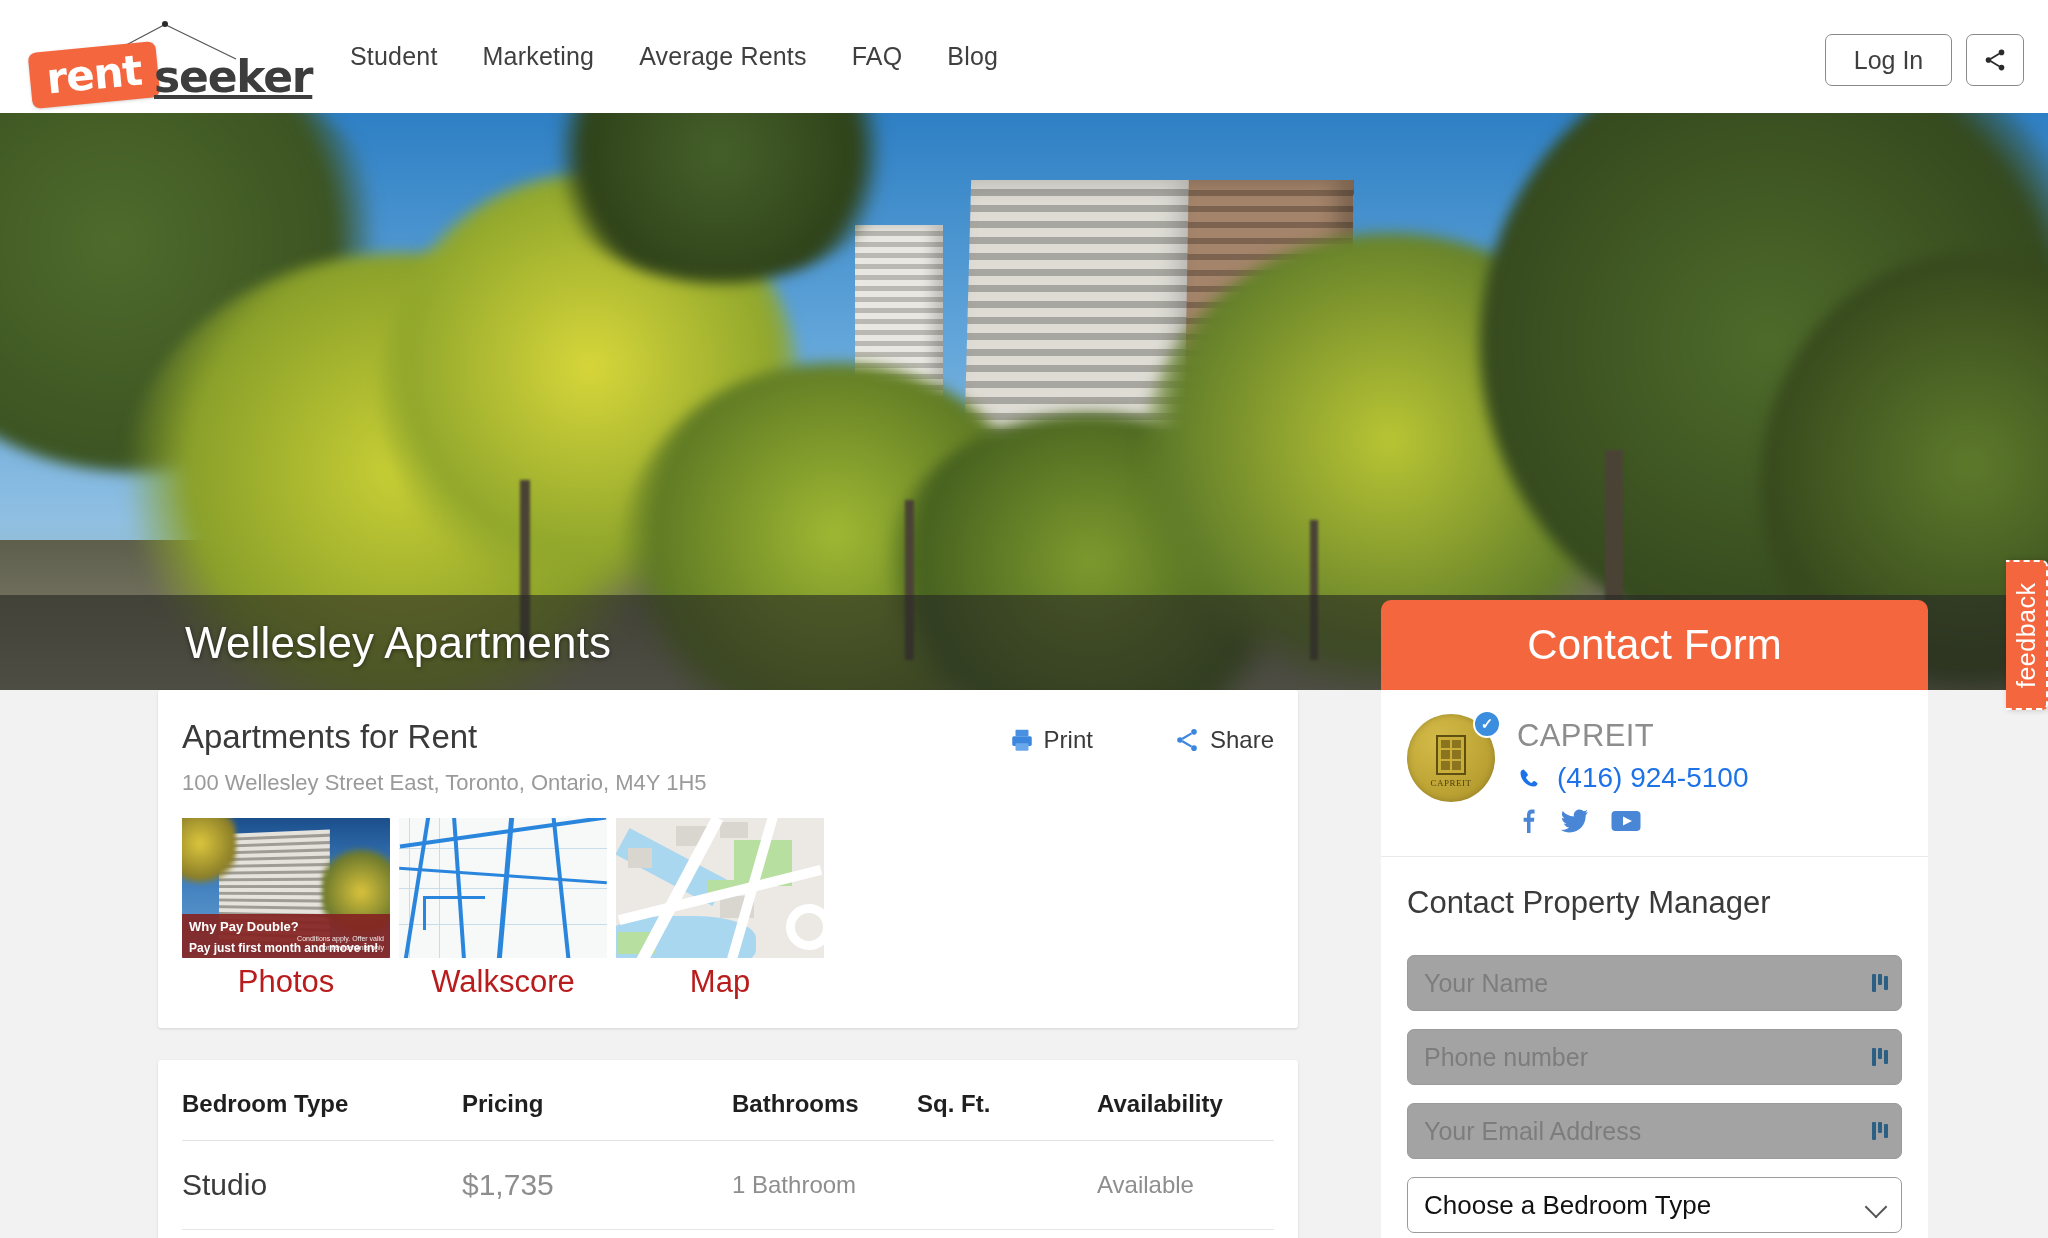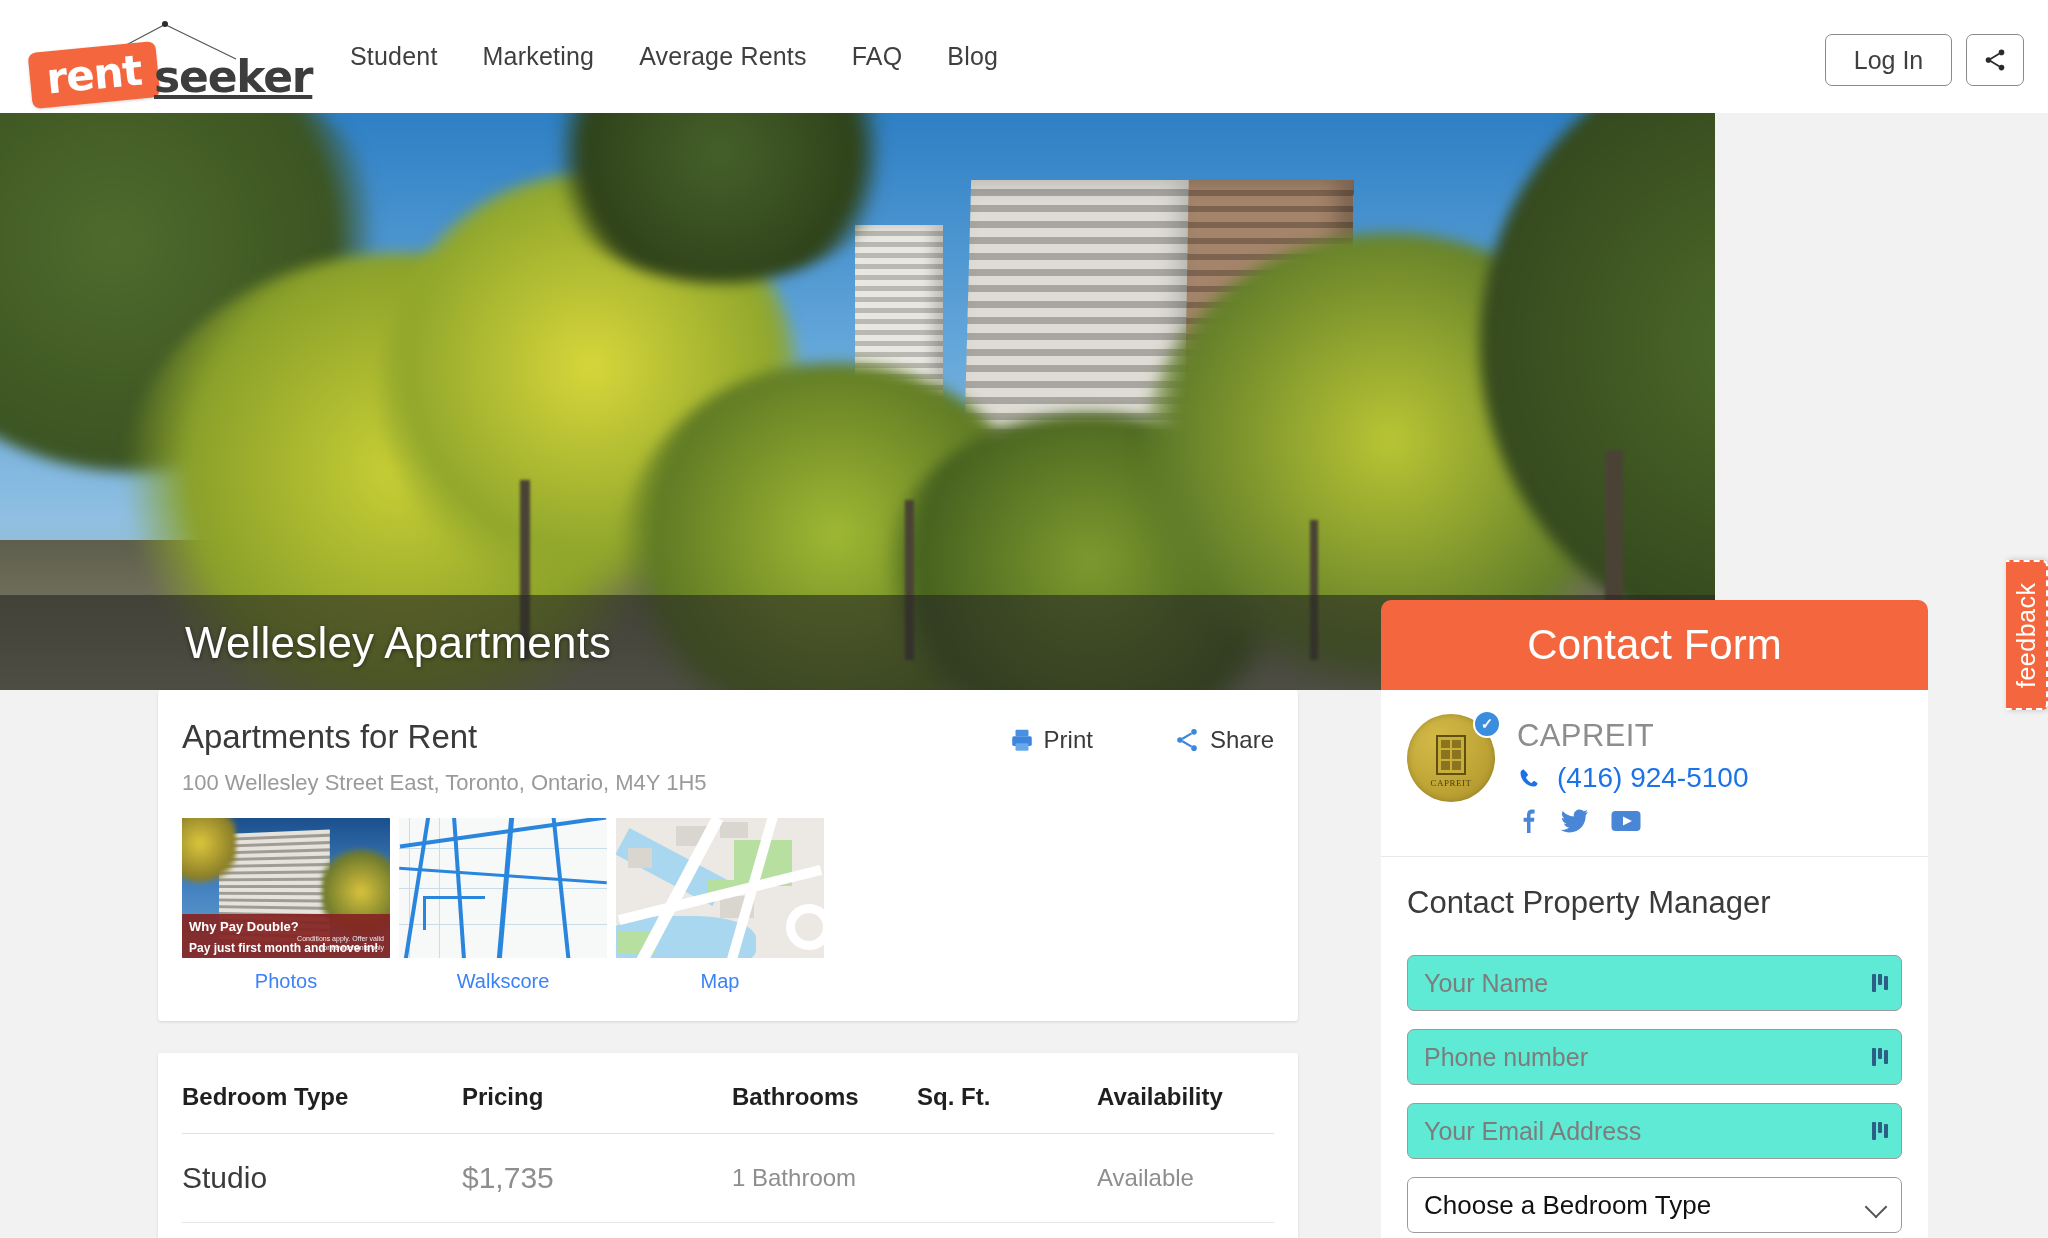--- a/index.html
+++ b/index.html
@@ -62,21 +62,21 @@
     width: 58px; height: 52px;
     border: 1px solid #8a8a8a; border-radius: 7px;
     background: #fff;
     display: flex; align-items: center; justify-content: center;
     cursor: pointer;
   }
 
   
   .hero {
     position: absolute; top: 113px; left: 0;
-    width: 1715px; height: 577px;
+    width: 2048px; height: 577px;
     overflow: hidden;
   }
   .hero-sky {
     position: absolute; inset: 0;
     background: linear-gradient(180deg,#2e7fc4 0%, #63a6da 40%, #8fbfe2 70%, #9ab5a2 100%);
   }
   
   .tower {
     position: absolute; bottom: 130px;
   }
@@ -147,22 +147,22 @@
   .action { display: flex; align-items: center; gap: 9px; cursor: pointer; }
   .action-label { font-size: 24px; color: #3a3a3a; }
 
   .thumbs { display: flex; gap: 9px; margin-top: 22px; }
   .thumb-wrap { width: 208px; cursor: pointer; }
   .thumb {
     width: 208px; height: 140px; overflow: hidden; position: relative;
     background: #dedede; border-radius: 1px;
   }
   .thumb-label {
-    text-align: center; font-size: 20px; color: #3b82f6;
-    margin-top: 12px;
+    text-align: center; font-size: 31px; color: #b91c1c;
+    margin-top: 6px;
   }
   
   .pt-sky { position: absolute; inset: 0; background: linear-gradient(180deg,#1b4f8c 0%, #3f7fc0 45%, #6ea3cf 100%); }
   .pt-building {
     position: absolute; left: 34px; top: 14px; width: 112px; height: 112px;
     background: repeating-linear-gradient(180deg,#e5e3dc 0px,#e5e3dc 4px,#9e9c95 4px,#9e9c95 7px);
     transform: perspective(200px) rotateY(-9deg);
   }
   .pt-tree-l { position: absolute; left: -6px; top: -6px; width: 60px; height: 78px; background: radial-gradient(circle at 40% 40%, #dcc63c 0%, #8a7d28 60%, transparent 72%); filter: blur(2px); }
   .pt-tree-r { position: absolute; right: -10px; bottom: 18px; width: 78px; height: 96px; background: radial-gradient(circle at 50% 50%, #d9c23c 0%, #6e7a2c 62%, transparent 74%); filter: blur(2px); }
@@ -247,21 +247,21 @@
   .agency-social { display: flex; align-items: center; gap: 22px; margin-top: 14px; }
   .soc { cursor: pointer; display: flex; align-items: center; }
 
   .contact-body { background: #fff; padding: 28px 26px 30px 26px; border-radius: 0 0 4px 4px; }
   .contact-subtitle { font-size: 31px; color: #3a3a3a; margin-bottom: 34px; }
   .field { position: relative; margin-bottom: 18px; }
   .field input {
     width: 100%; height: 56px;
     border: 1px solid #9b9b9b; border-radius: 7px;
     padding: 0 54px 0 16px; font-size: 25px; color: #3a3a3a;
-    background: #5eead4; font-family: "Liberation Sans", sans-serif;
+    background: #a3a3a3; font-family: "Liberation Sans", sans-serif;
   }
   .field input::placeholder { color: #7d7d7d; }
   .autofill-icon {
     position: absolute; right: 14px; top: 50%; transform: translateY(-50%);
     display: flex; gap: 2px; align-items: center; cursor: pointer;
   }
   .autofill-icon i { display: block; background: #2c5f84; width: 4px; border-radius: 1px; }
   .select-wrap { position: relative; }
   .select-wrap select {
     width: 100%; height: 56px;

